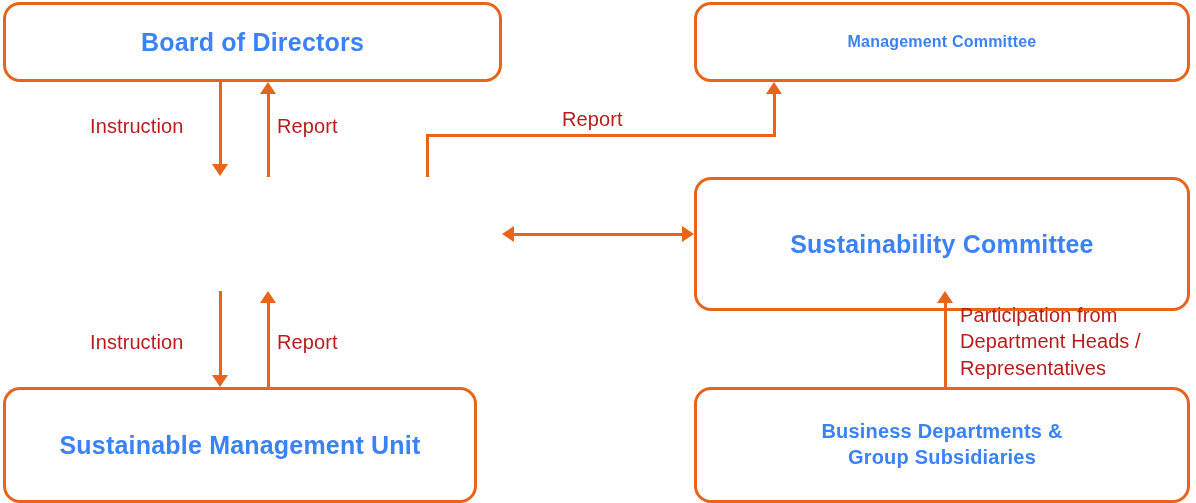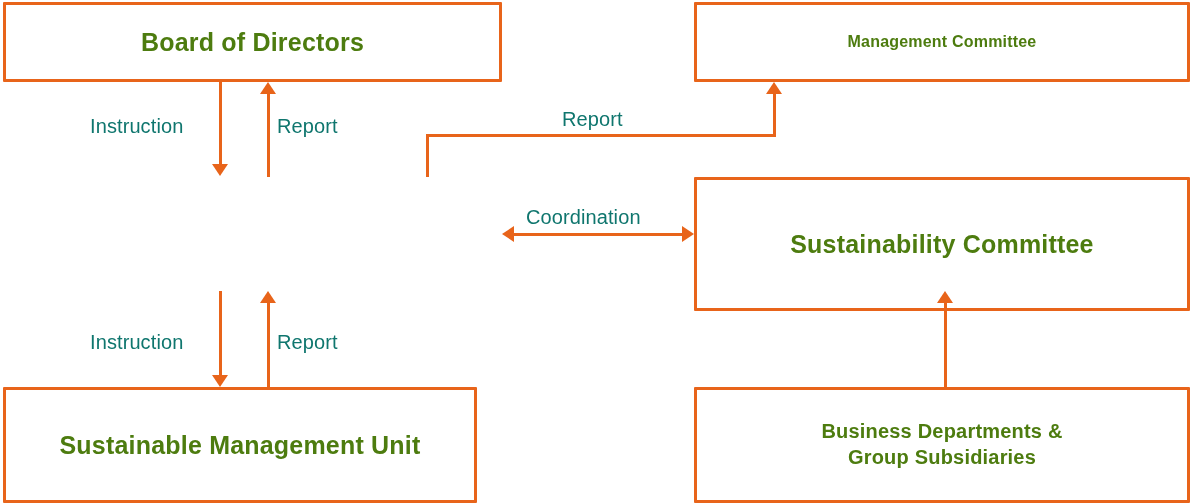--- a/index.html
+++ b/index.html
@@ -14,27 +14,27 @@
     position: relative;
     width: 1196px;
     height: 503px;
     background: #ffffff;
     overflow: hidden;
   }
   .node-box {
     position: absolute;
     box-sizing: border-box;
     border: 3px solid #E8641A;
-    border-radius: 1px;
+    border-radius: 17px;
     background: #ffffff;
     display: flex;
     align-items: center;
     justify-content: center;
     text-align: center;
-    color: #4d7c0f;
+    color: #3b82f6;
     font-weight: bold;
     line-height: 1.28;
     letter-spacing: 0.2px;
     padding: 4px 12px;
   }
   .node-label {
     display: block;
     white-space: pre-line;
   }
 
@@ -75,21 +75,21 @@
     border-right: 12px solid #E8641A;
   }
   .arrow-right {
     border-top: 8px solid transparent;
     border-bottom: 8px solid transparent;
     border-left: 12px solid #E8641A;
   }
 
   .edge-label {
     position: absolute;
-    color: #0f766e;
+    color: #b91c1c;
     font-size: 20px;
     line-height: 1.32;
     white-space: pre-line;
     letter-spacing: 0.1px;
   }
 
   
   #label-instruction-top     { left: 90px;  top: 113px; }
   #label-report-top          { left: 277px; top: 113px; }
   #label-report-to-mgmt      { left: 562px; top: 106px; }
@@ -148,20 +148,22 @@
 
   <div class="conn-line conn-v" style="left:944px; top:303px; height:84px;"></div>
   <div class="arrow-head arrow-up" style="left:937px; top:291px;"></div>
 
   <div class="edge-label" id="label-instruction-top">Instruction</div>
 
   <div class="edge-label" id="label-report-top">Report</div>
 
   <div class="edge-label" id="label-report-to-mgmt">Report</div>
 
-  <div class="edge-label" id="label-coordination">Coordination</div>
 
   <div class="edge-label" id="label-instruction-bottom">Instruction</div>
 
   <div class="edge-label" id="label-report-bottom">Report</div>
 
+  <div class="edge-label" id="label-participation">Participation from
+Department Heads /
+Representatives</div>
 
 </div>
 
 </body></html>

